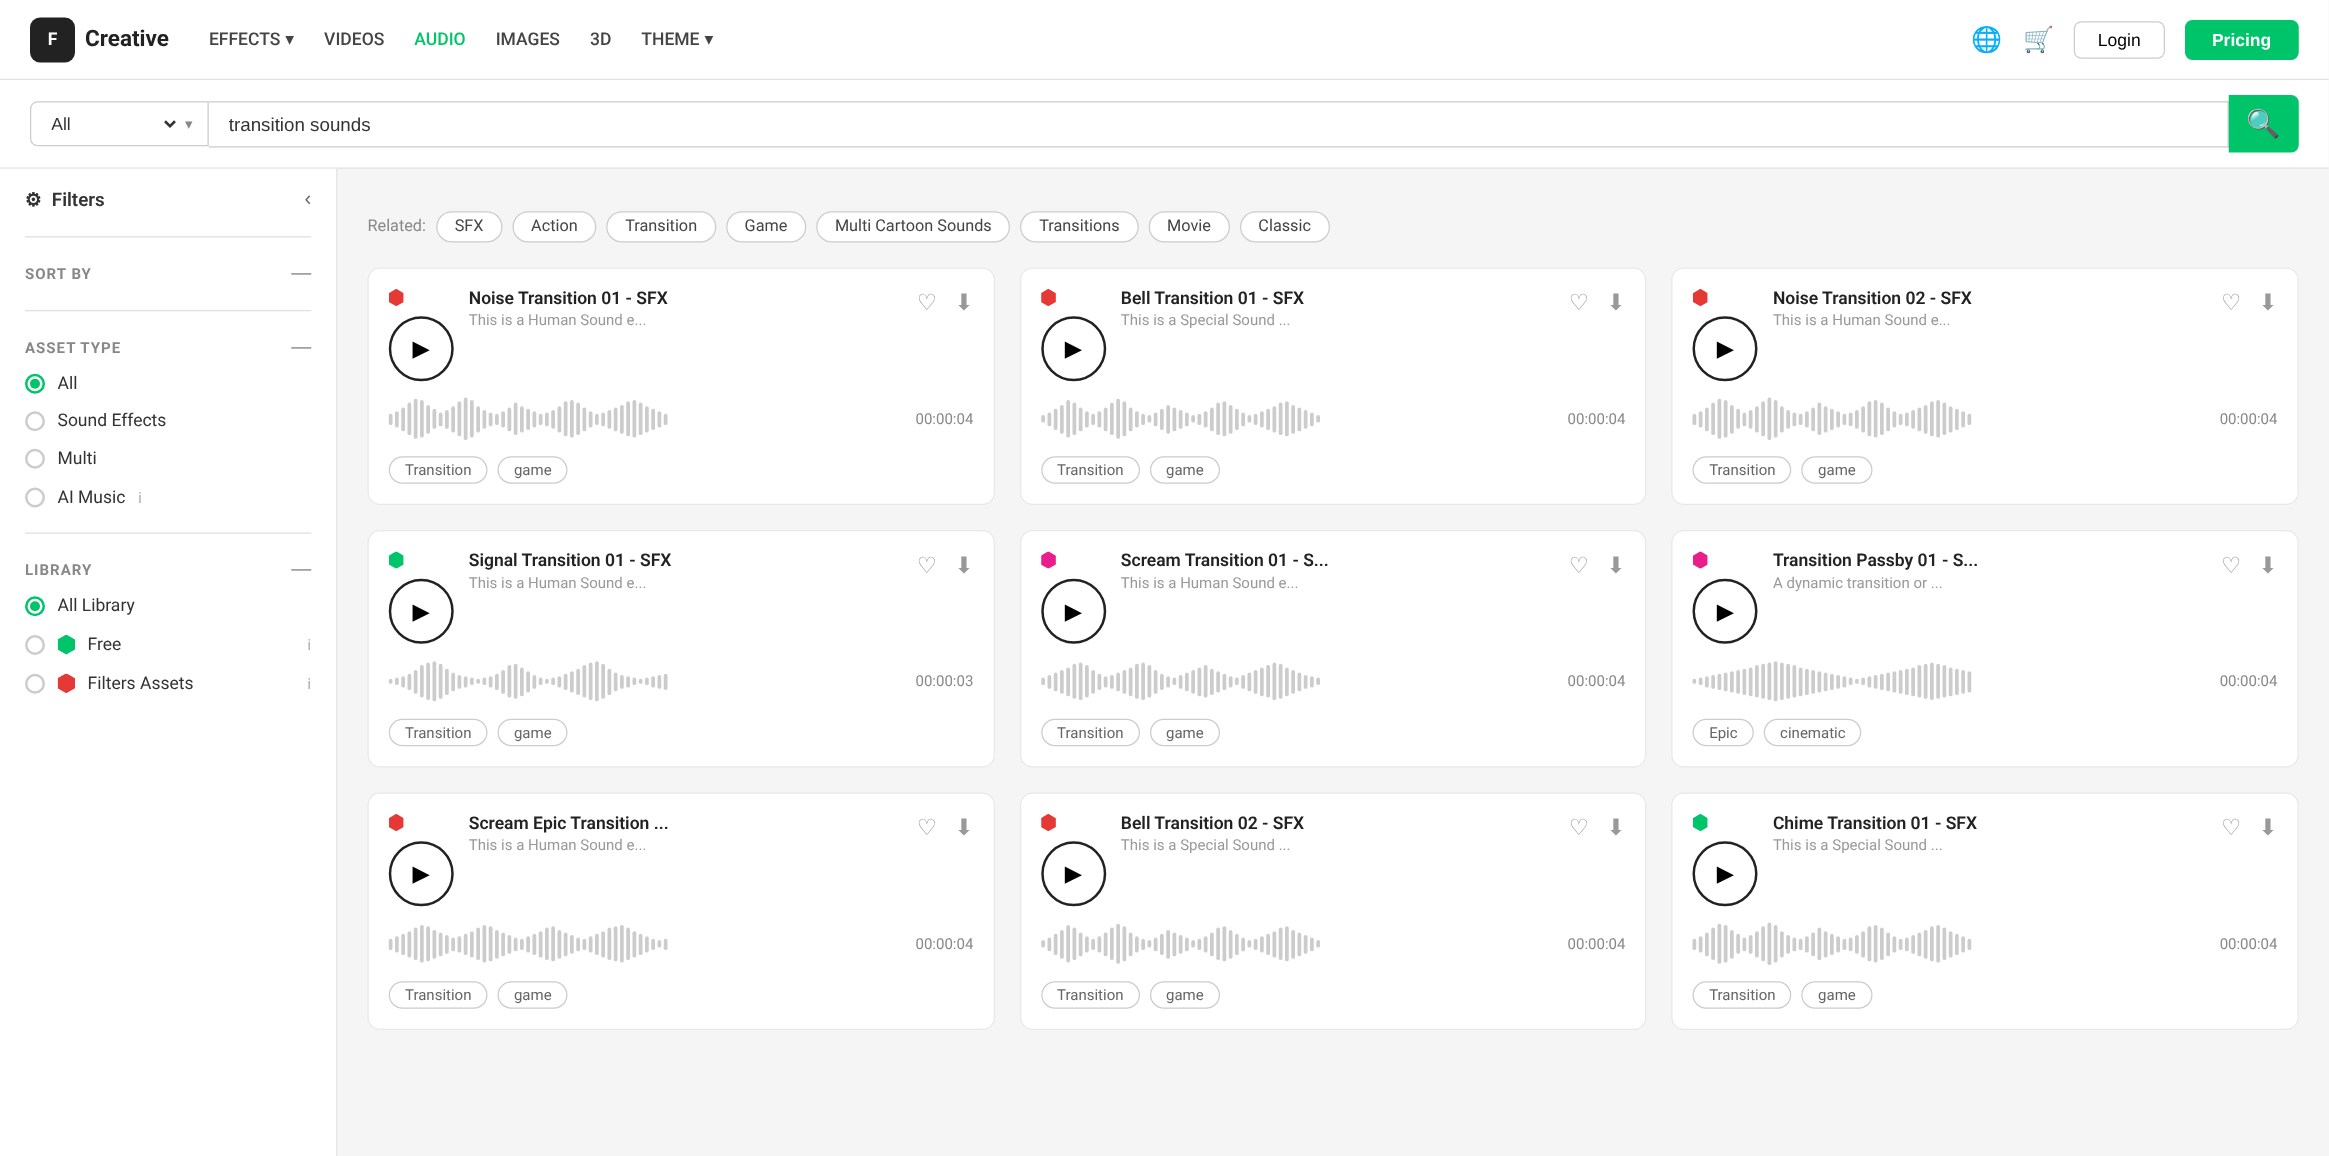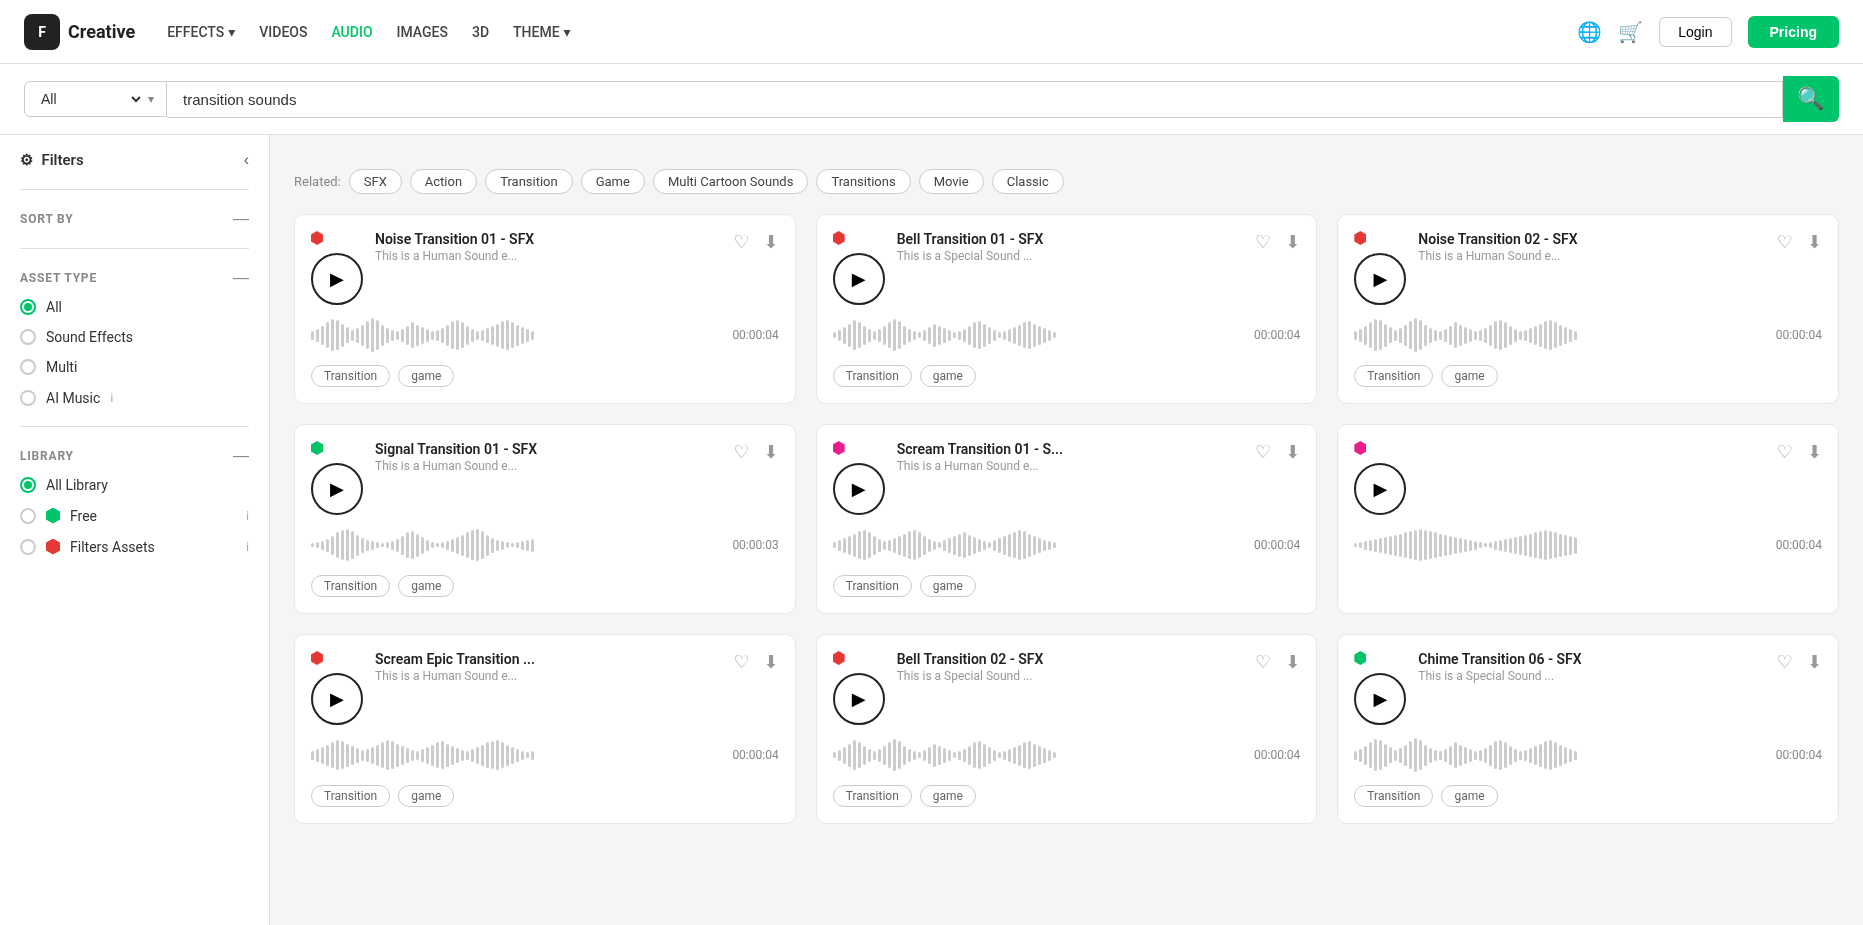--- a/index.html
+++ b/index.html
@@ -611,20 +611,24 @@
       </div>
 
       <div class="card">
         <div class="card-header">
           <div style="display:flex;flex-direction:column;align-items:center;gap:8px;">
             <div style="display:flex;justify-content:flex-start;width:52px;">
               <div class="badge-shield" style="background:#e91e8c;width:12px;height:14px;clip-path:polygon(50% 0%, 100% 25%, 100% 75%, 50% 100%, 0% 75%, 0% 25%);"></div>
             </div>
             <button class="play-btn">▶</button>
           </div>
+          <div class="card-info">
+            <div class="card-title">Transition Passby 01 - S...</div>
+            <div class="card-desc">A dynamic transition or ...</div>
+          </div>
           <div class="card-actions">
             <button class="action-btn">♡</button>
             <button class="action-btn">⬇</button>
           </div>
         </div>
         <div class="waveform-row">
           <div class="waveform">
               <div class="waveform-bar" style="height:4px;"></div>
               <div class="waveform-bar" style="height:6px;"></div>
               <div class="waveform-bar" style="height:9px;"></div>
@@ -666,20 +670,24 @@
               <div class="waveform-bar" style="height:30px;"></div>
               <div class="waveform-bar" style="height:28px;"></div>
               <div class="waveform-bar" style="height:26px;"></div>
               <div class="waveform-bar" style="height:23px;"></div>
               <div class="waveform-bar" style="height:21px;"></div>
               <div class="waveform-bar" style="height:19px;"></div>
               <div class="waveform-bar" style="height:17px;"></div>
             </div>
           <span class="duration">00:00:04</span>
         </div>
+        <div class="card-tags">
+            <span class="card-tag">Epic</span>
+            <span class="card-tag">cinematic</span>
+          </div>
       </div>
 
       <div class="card">
         <div class="card-header">
           <div style="display:flex;flex-direction:column;align-items:center;gap:8px;">
             <div style="display:flex;justify-content:flex-start;width:52px;">
               <div class="badge-shield" style="background:#e53935;width:12px;height:14px;clip-path:polygon(50% 0%, 100% 25%, 100% 75%, 50% 100%, 0% 75%, 0% 25%);"></div>
             </div>
             <button class="play-btn">▶</button>
           </div>
@@ -823,21 +831,21 @@
 
       <div class="card">
         <div class="card-header">
           <div style="display:flex;flex-direction:column;align-items:center;gap:8px;">
             <div style="display:flex;justify-content:flex-start;width:52px;">
               <div class="badge-shield" style="background:#00c469;width:12px;height:14px;clip-path:polygon(50% 0%, 100% 25%, 100% 75%, 50% 100%, 0% 75%, 0% 25%);"></div>
             </div>
             <button class="play-btn">▶</button>
           </div>
           <div class="card-info">
-            <div class="card-title">Chime Transition 06 - SFX</div>
+            <div class="card-title">Chime Transition 01 - SFX</div>
             <div class="card-desc">This is a Special Sound ...</div>
           </div>
           <div class="card-actions">
             <button class="action-btn">♡</button>
             <button class="action-btn">⬇</button>
           </div>
         </div>
         <div class="waveform-row">
           <div class="waveform">
               <div class="waveform-bar" style="height:9px;"></div>

